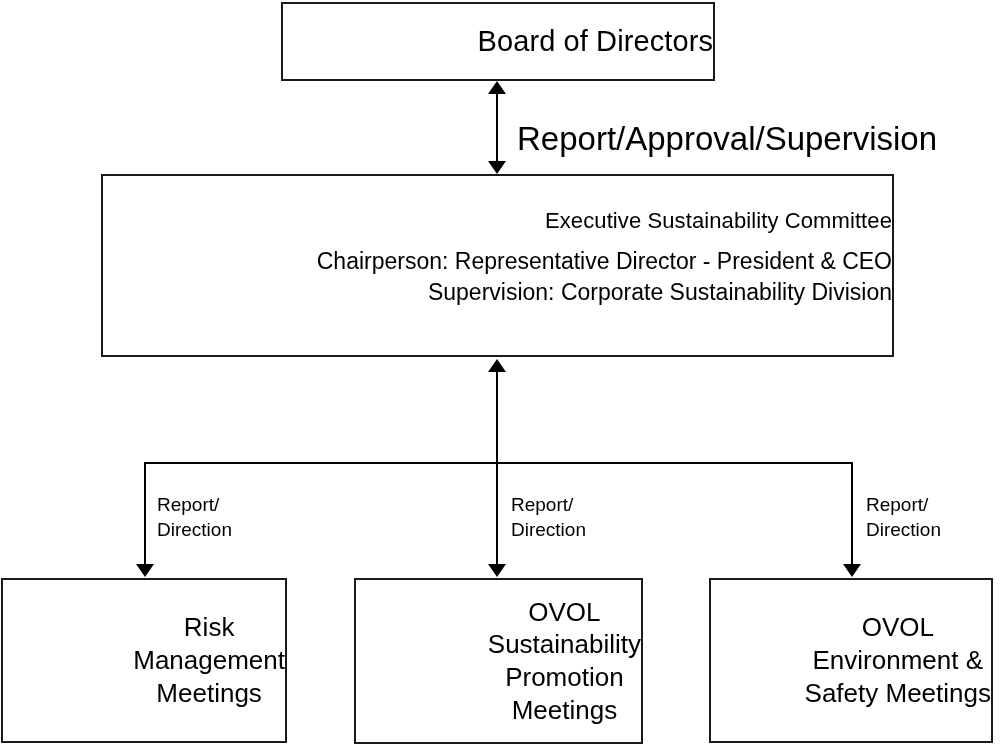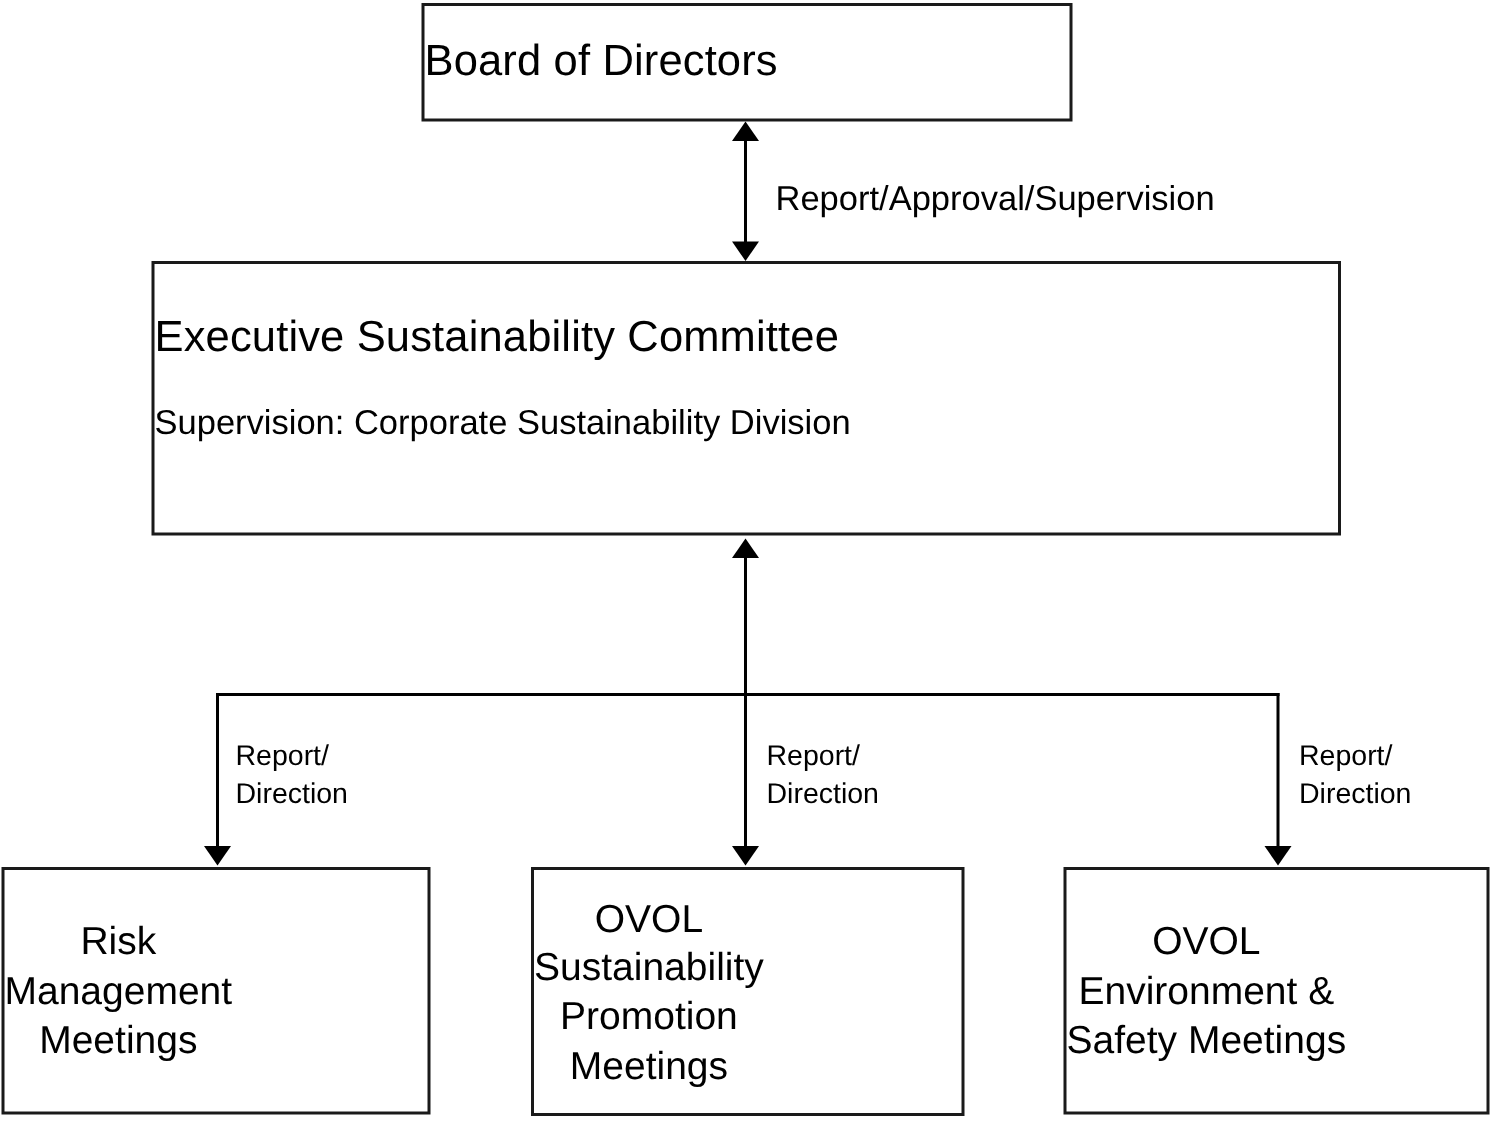--- a/index.html
+++ b/index.html
@@ -21,21 +21,21 @@
   }
 
   
   .node-box {
     position: absolute;
     box-sizing: border-box;
     border: 2px solid #1a1a1a;
     background: #ffffff;
     display: flex;
     flex-direction: column;
-    align-items: flex-start;
+    align-items: flex-end;
     justify-content: center;
     text-align: center;
     line-height: 1.18;
   }
 
   #box-board {
     left: 281px;
     top: 2px;
     width: 434px;
     height: 79px;
@@ -47,23 +47,23 @@
 
   #box-committee {
     left: 101px;
     top: 174px;
     width: 793px;
     height: 183px;
     justify-content: flex-start;
     padding-top: 32px;
   }
   #box-committee .node-title {
-    font-size: 29px;
+    font-size: 22px;
     letter-spacing: 0.1px;
-    margin-bottom: 24px;
+    margin-bottom: 12px;
   }
   #box-committee .node-sub {
     font-size: 23px;
     line-height: 1.33;
   }
 
   .box-bottom {
     top: 578px;
     height: 165px;
   }
@@ -143,21 +143,21 @@
   #ah-board-up    { left: 488px; top: 81px; }
   #ah-board-down  { left: 488px; top: 161px; }
   #ah-center-up   { left: 488px; top: 359px; }
   #ah-center-down { left: 488px; top: 564px; }
   #ah-left-down   { left: 136px; top: 564px; }
   #ah-right-down  { left: 843px; top: 564px; }
 
   
   .edge-label {
     position: absolute;
-    font-size: 23px;
+    font-size: 33px;
     line-height: 1.3;
     color: #000000;
     white-space: pre-line;
   }
   #label-board-committee {
     left: 517px;
     top: 118px;
   }
   .label-report-direction {
     font-size: 19px;
@@ -176,20 +176,21 @@
     <div class="node-title">Board of Directors</div>
   </div>
 
   <div class="conn-line v-line" id="line-board-committee"></div>
   <div class="arrowhead arrow-up" id="ah-board-up"></div>
   <div class="arrowhead arrow-down" id="ah-board-down"></div>
   <div class="edge-label" id="label-board-committee">Report/Approval/Supervision</div>
 
   <div class="node-box" id="box-committee">
     <div class="node-title">Executive Sustainability Committee</div>
+    <div class="node-sub">Chairperson: Representative Director - President &amp; CEO</div>
     <div class="node-sub">Supervision: Corporate Sustainability Division</div>
   </div>
 
   <div class="conn-line v-line" id="line-committee-center"></div>
   <div class="arrowhead arrow-up" id="ah-center-up"></div>
   <div class="arrowhead arrow-down" id="ah-center-down"></div>
 
   <div class="conn-line h-line" id="line-bus"></div>
 
   <div class="conn-line v-line" id="line-drop-left"></div>

